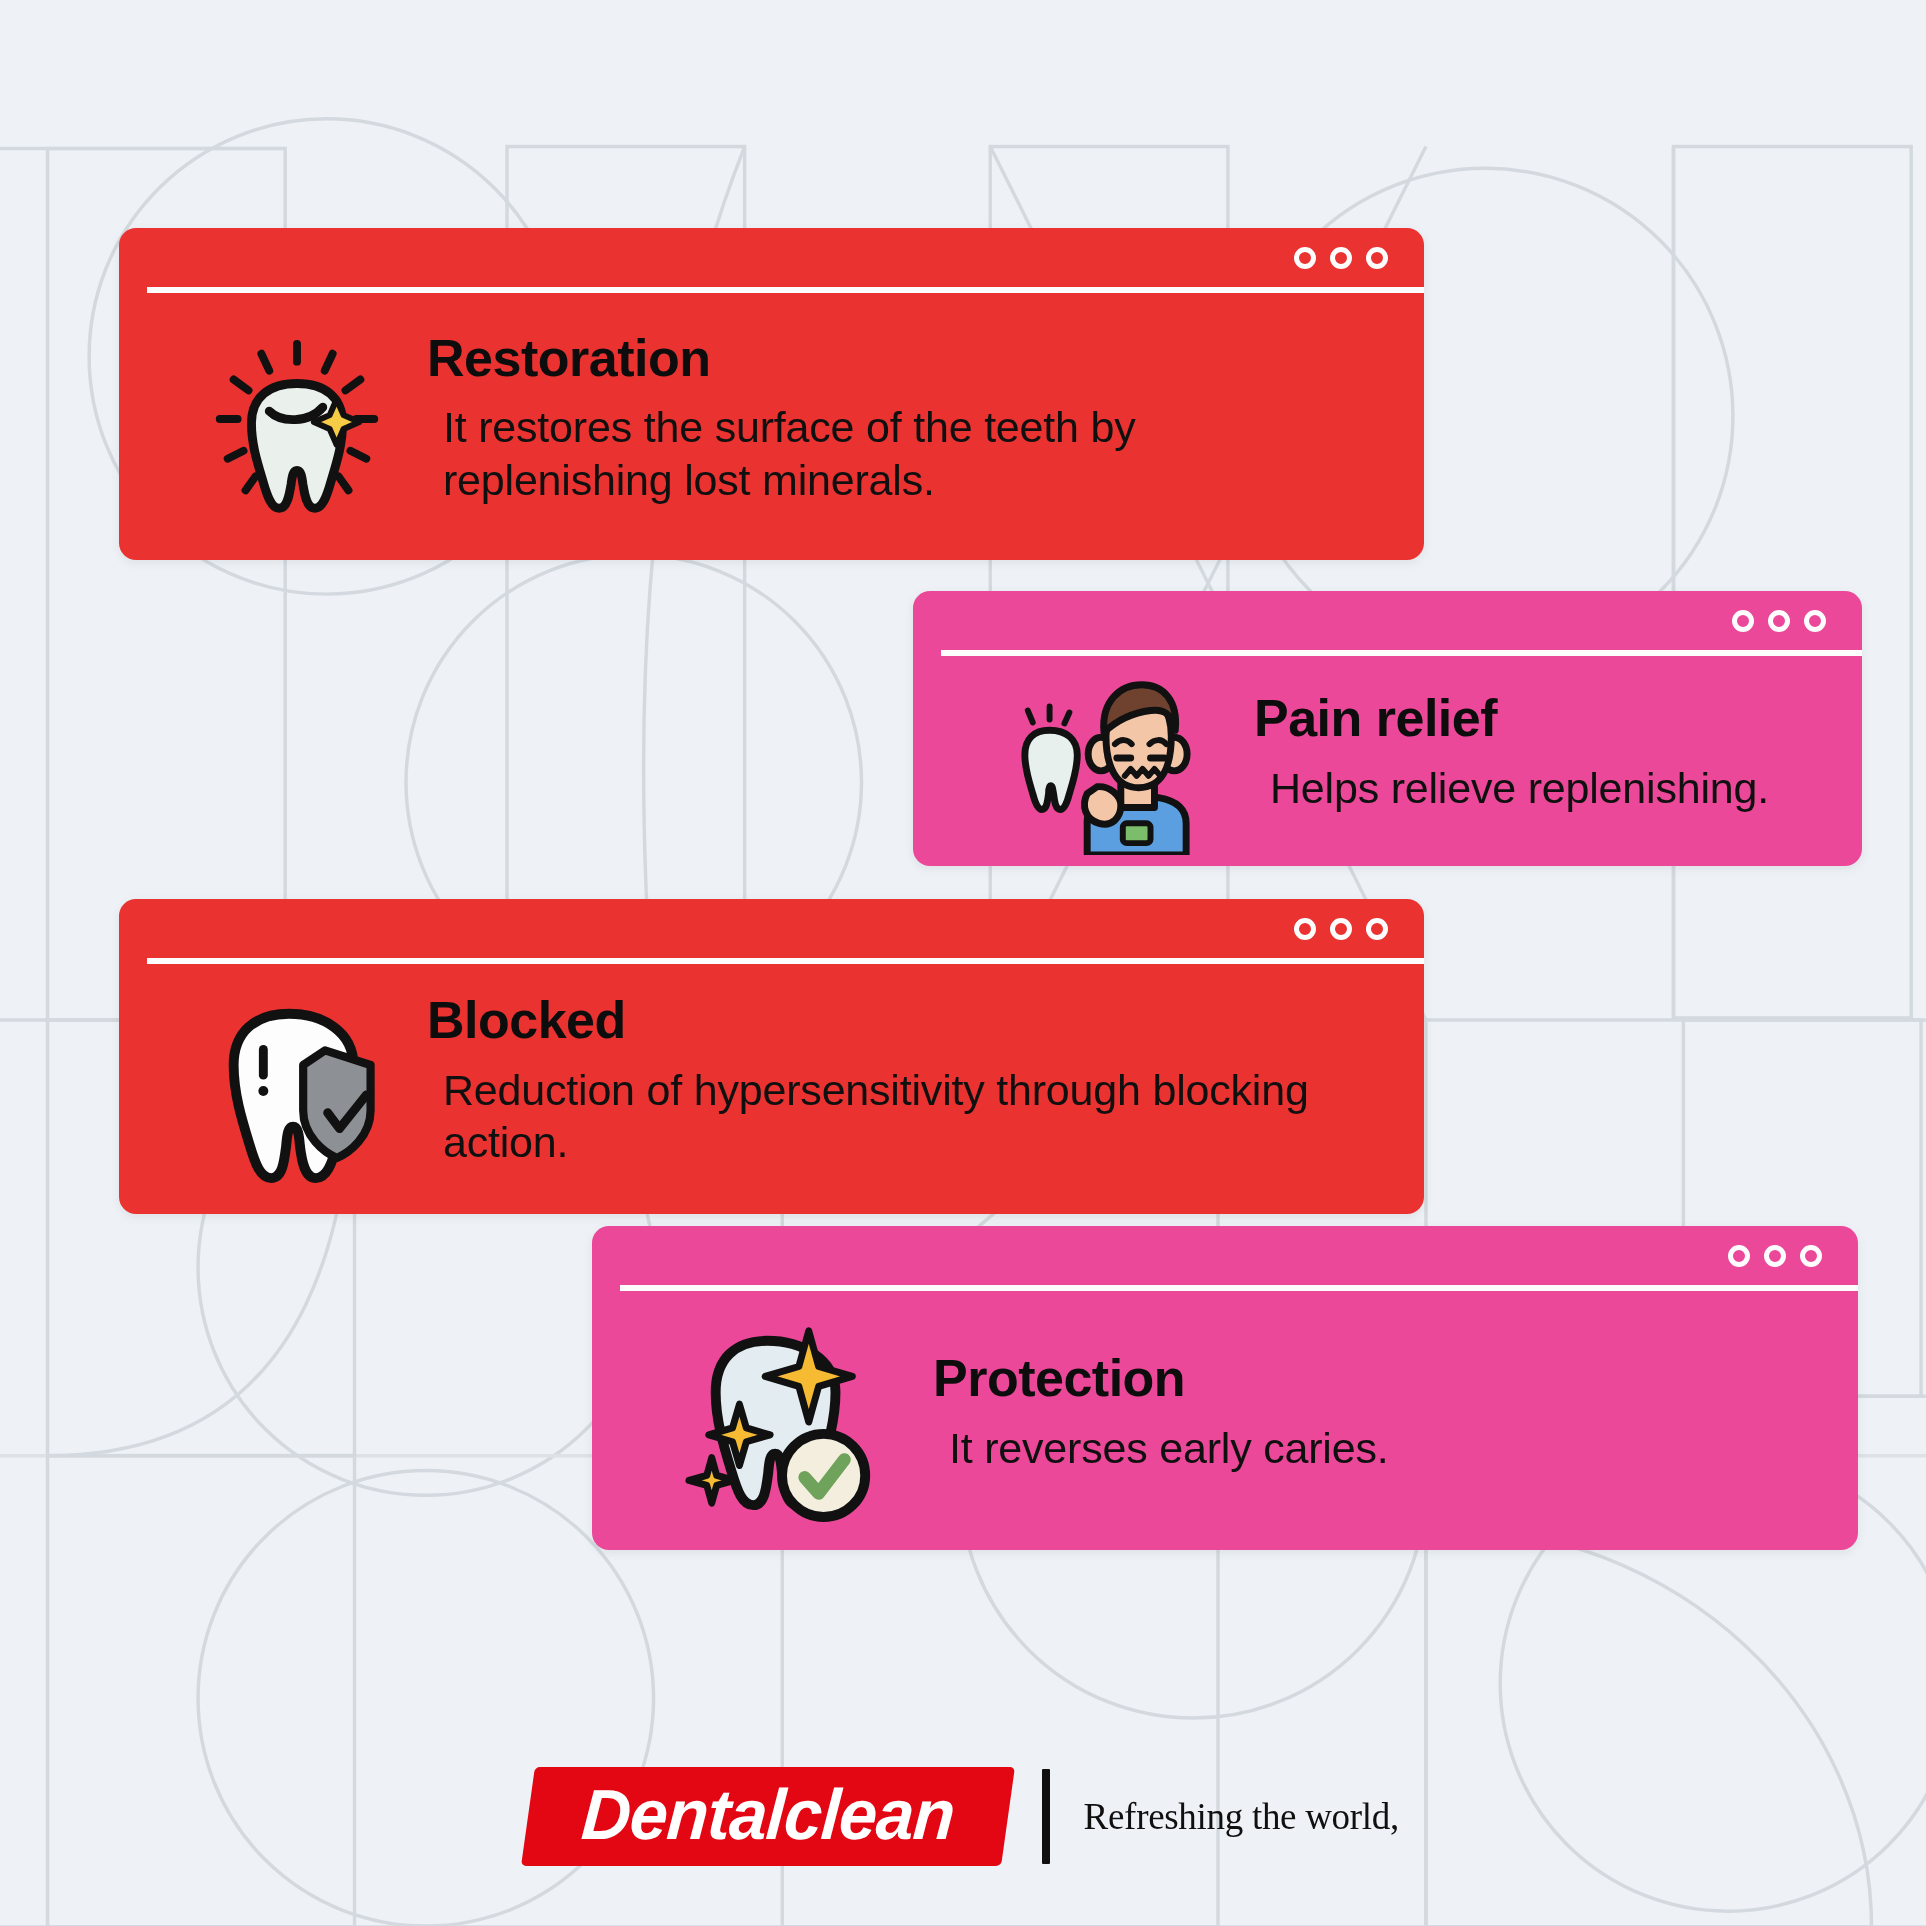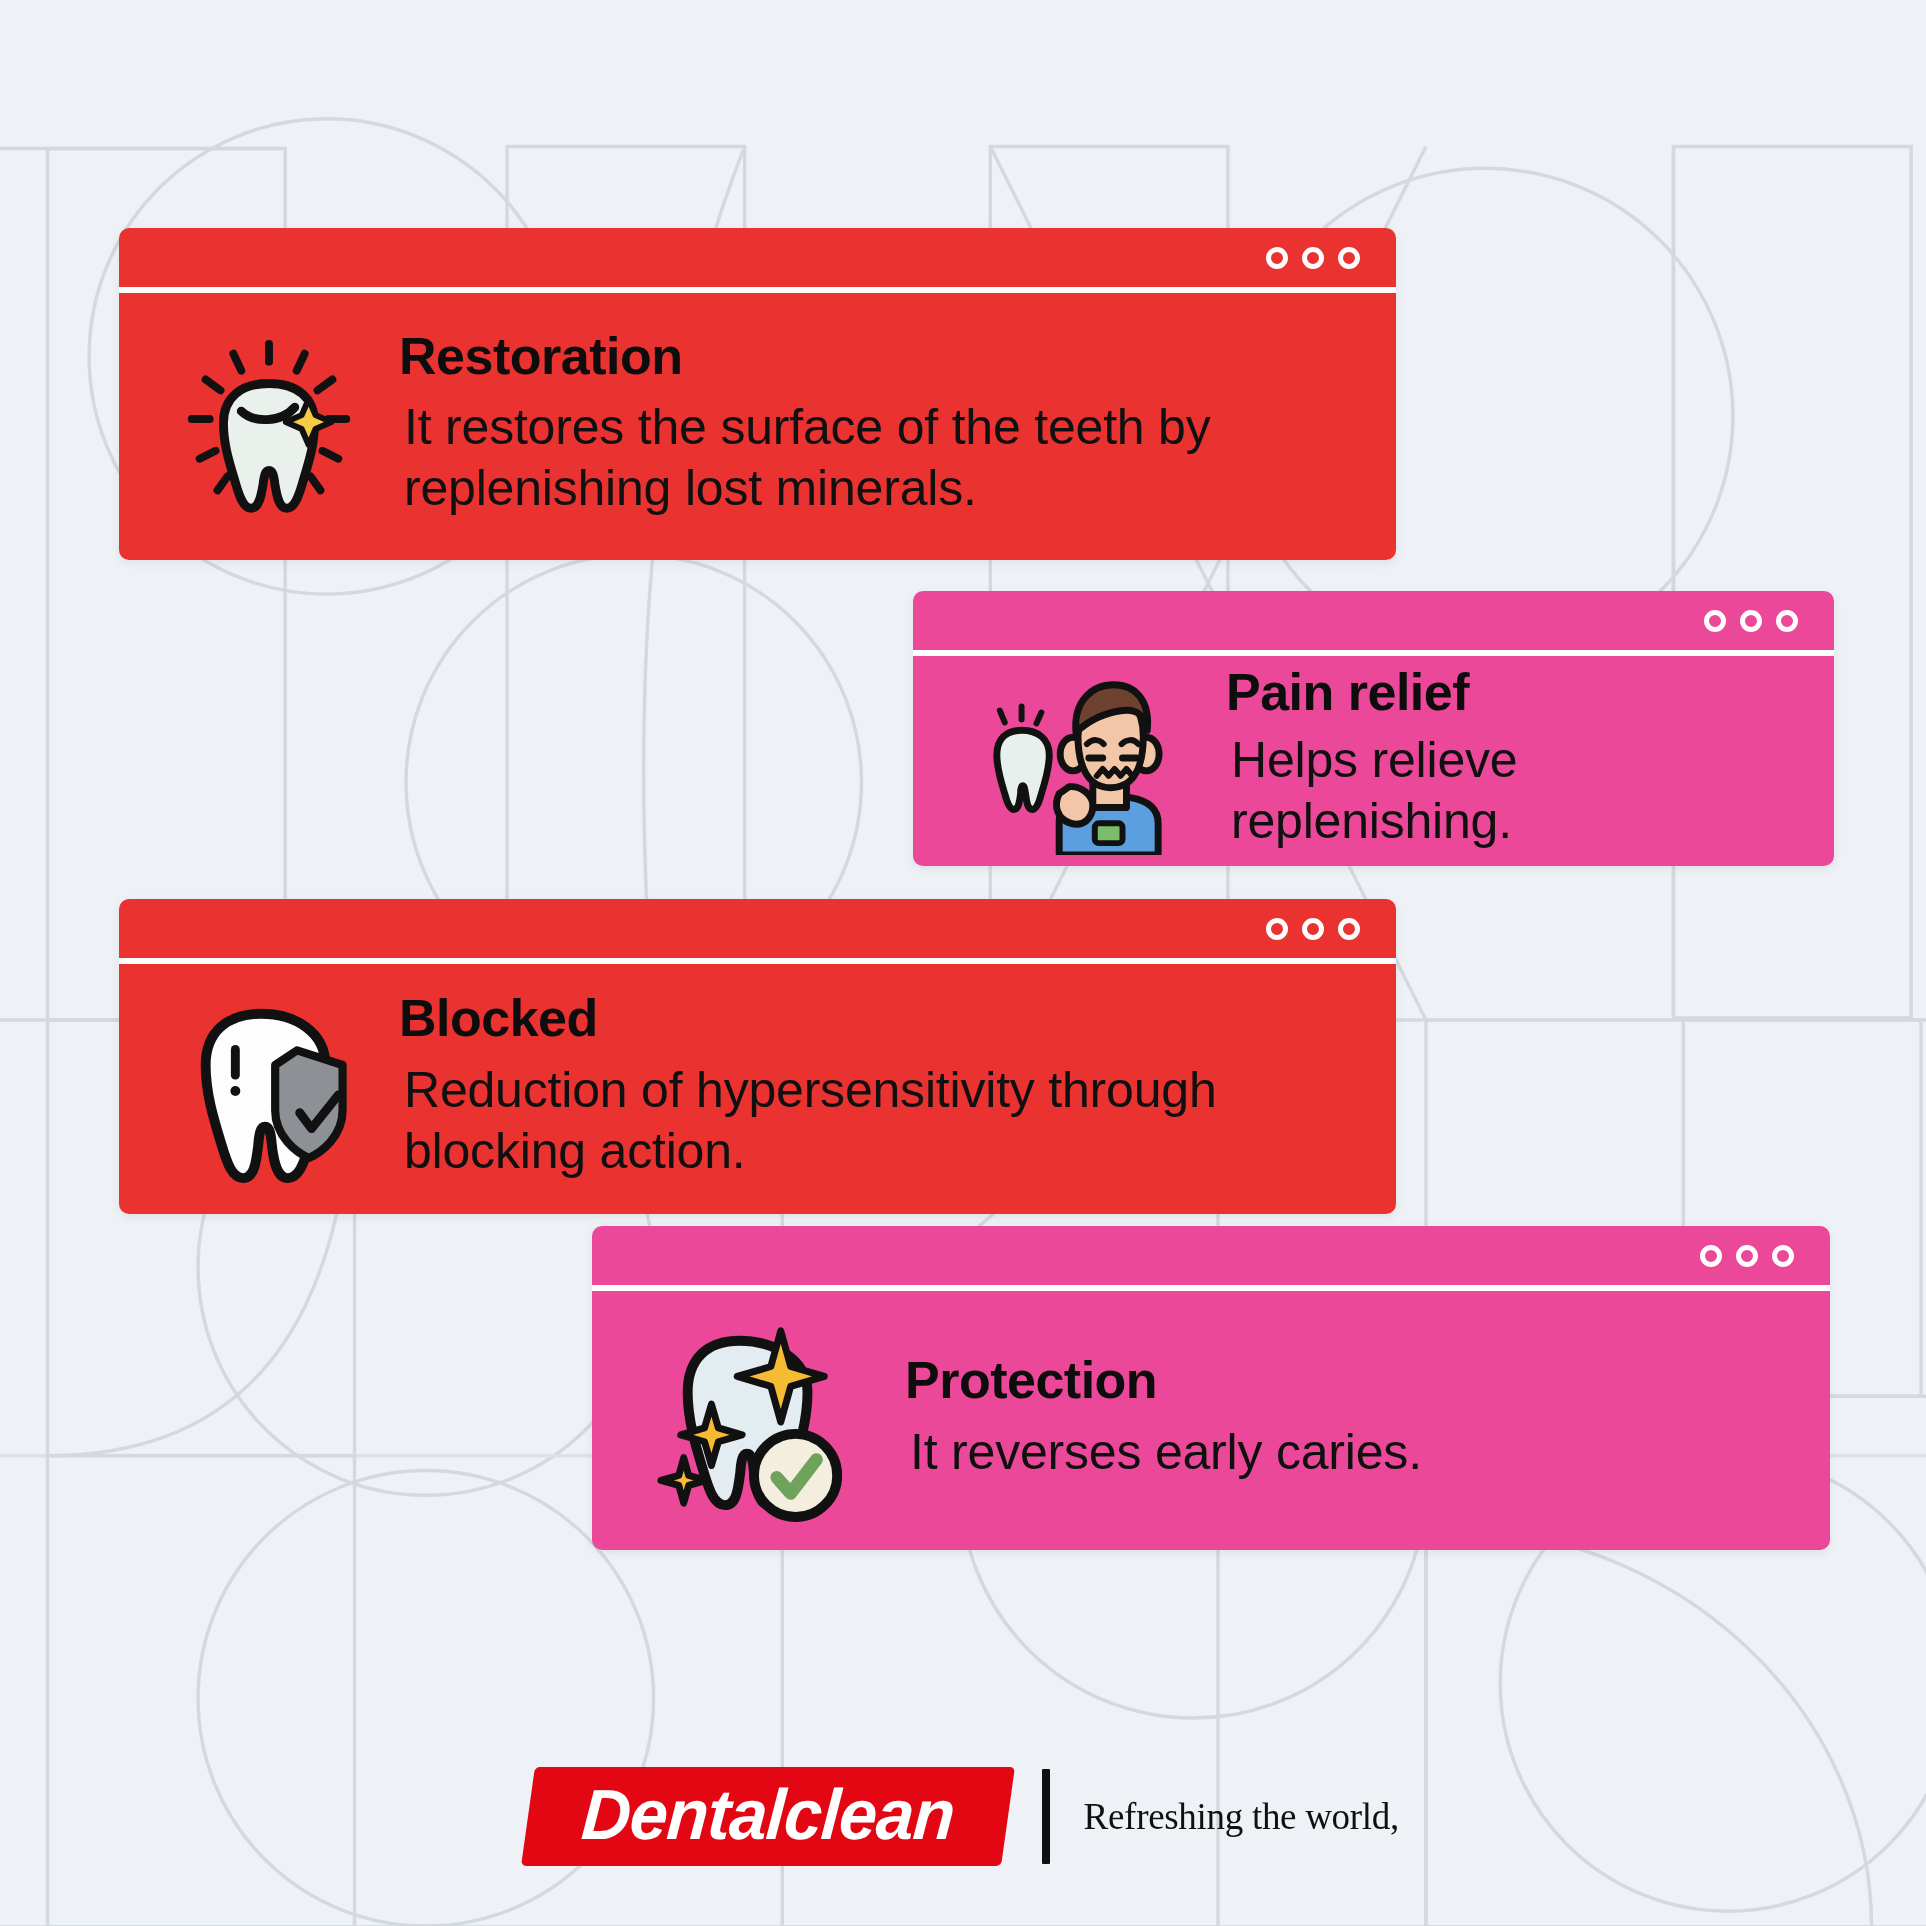--- a/index.html
+++ b/index.html
@@ -28,25 +28,26 @@
 
   
   #stage {
     position: absolute;
     inset: 0;
     z-index: 2;
   }
 
   .card {
     position: absolute;
-    border-radius: 10px;
+    border-radius: 17px;
     box-shadow: 0 3px 10px rgba(80,90,100,0.10);
     overflow: hidden;
     display: flex;
     flex-direction: column;
+    padding-left: 28px;
   }
   .card.red    { background: #ea3331; }
   .card.grey   { background: #ec4899; }
 
   .card-titlebar {
     height: 65px;
     flex: 0 0 65px;
     display: flex;
     align-items: center;
     justify-content: flex-end;
@@ -89,25 +90,25 @@
   }
   .card-title {
     font-size: 52px;
     font-weight: 700;
     color: #0d0d0d;
     letter-spacing: -0.5px;
     line-height: 1.05;
     margin: 0 0 14px 0;
   }
   .card-desc {
-    font-size: 50px;
+    font-size: 43px;
     font-weight: 400;
     color: #101010;
     line-height: 1.22;
-    margin: 5px;
+    margin: 16px;
     letter-spacing: -0.2px;
   }
 
   
   #card-restoration { left: 119px;  top: 228px;  width: 1277px; height: 332px; }
   #card-pain        { left: 913px;  top: 591px;  width: 921px;  height: 275px; }
   #card-blocked     { left: 119px;  top: 899px;  width: 1277px; height: 315px; }
   #card-protection  { left: 592px;  top: 1226px; width: 1238px; height: 324px; }
 
   #card-pain .card-title   { margin-bottom: 10px; text-align: left; }

